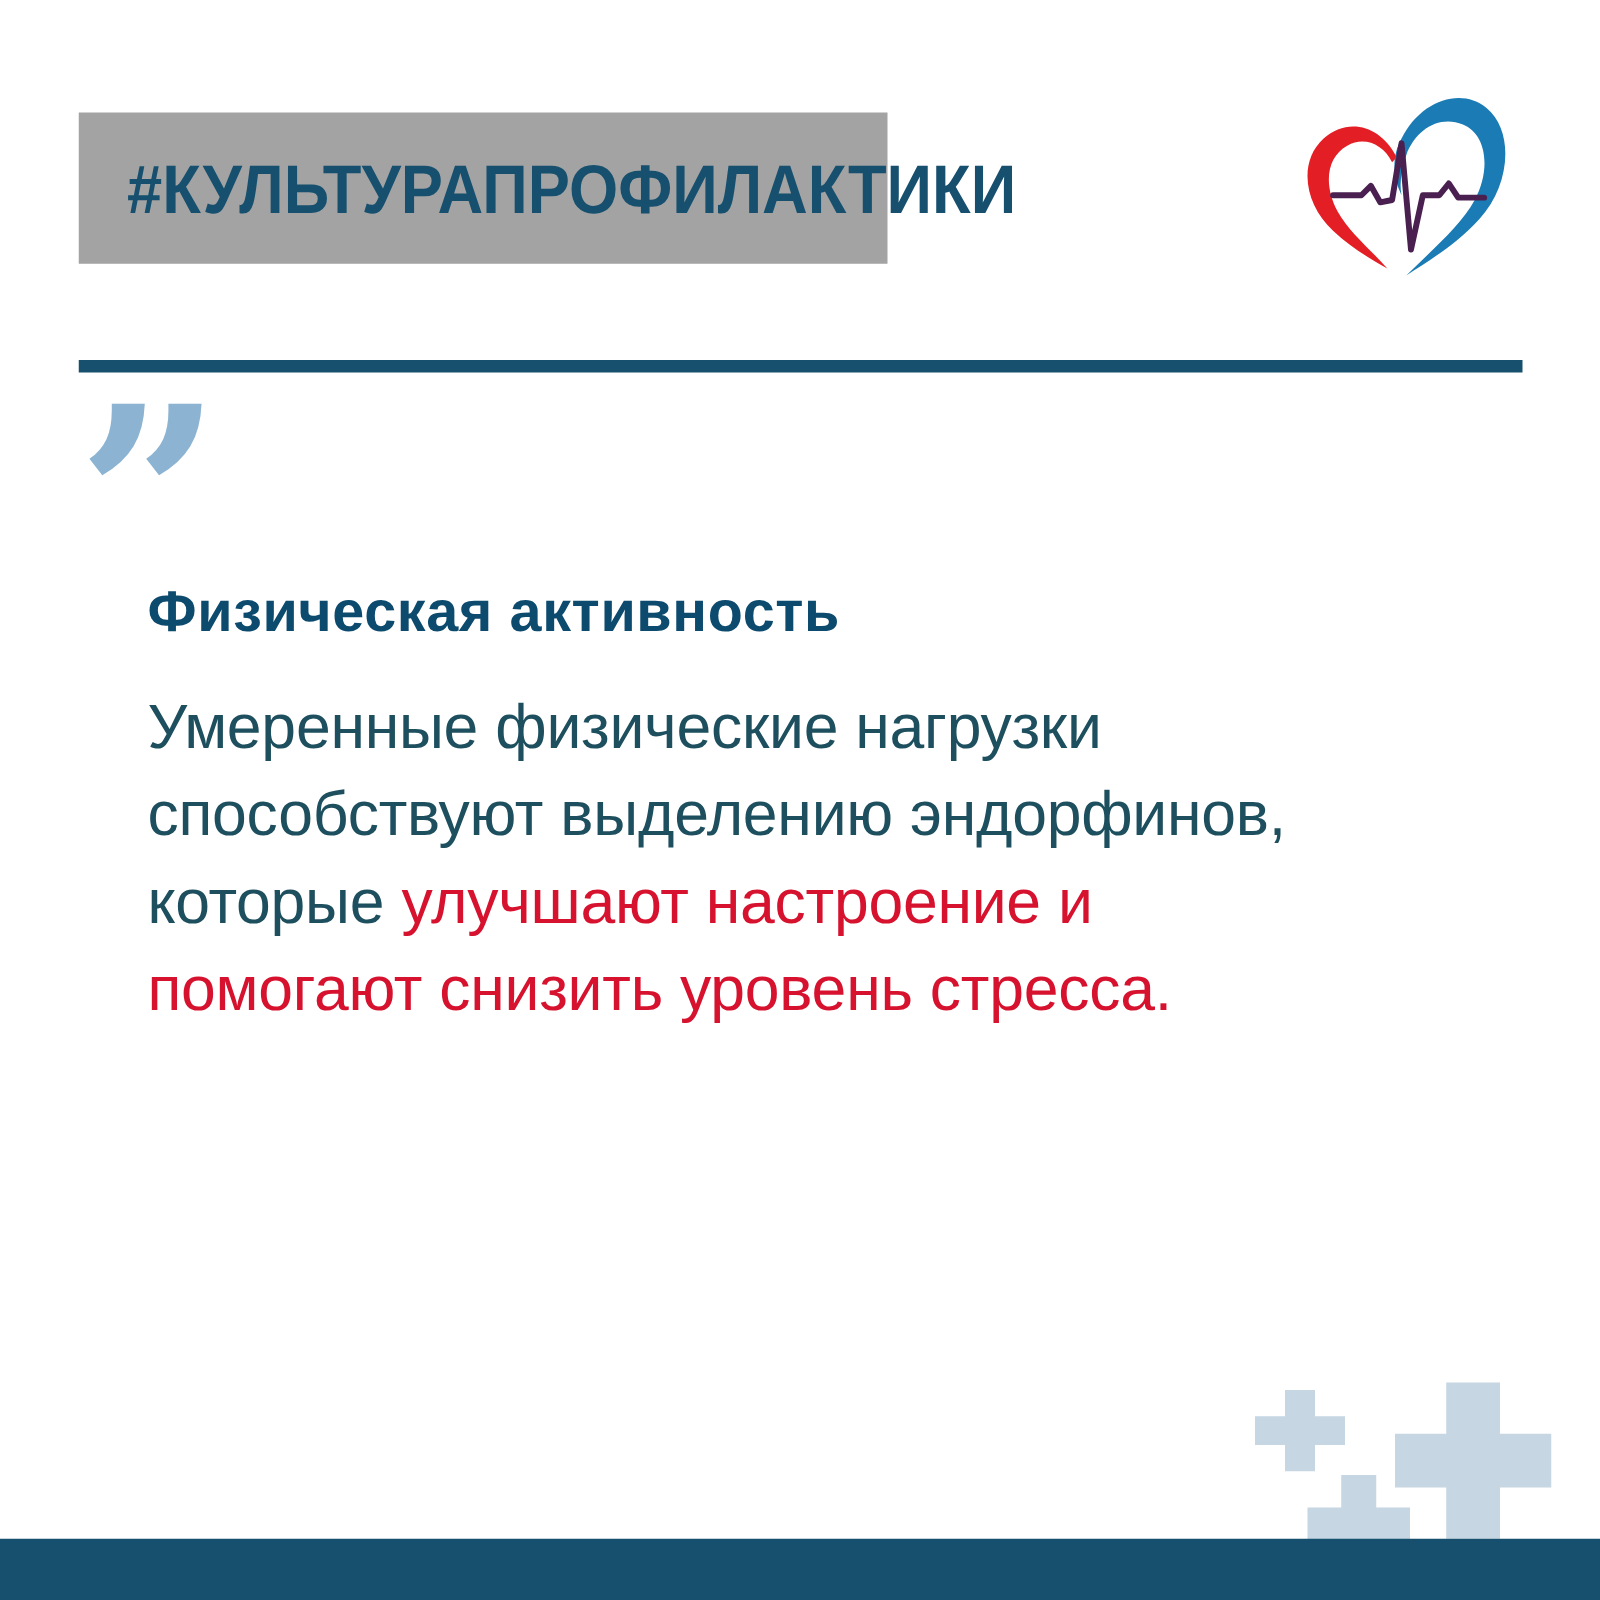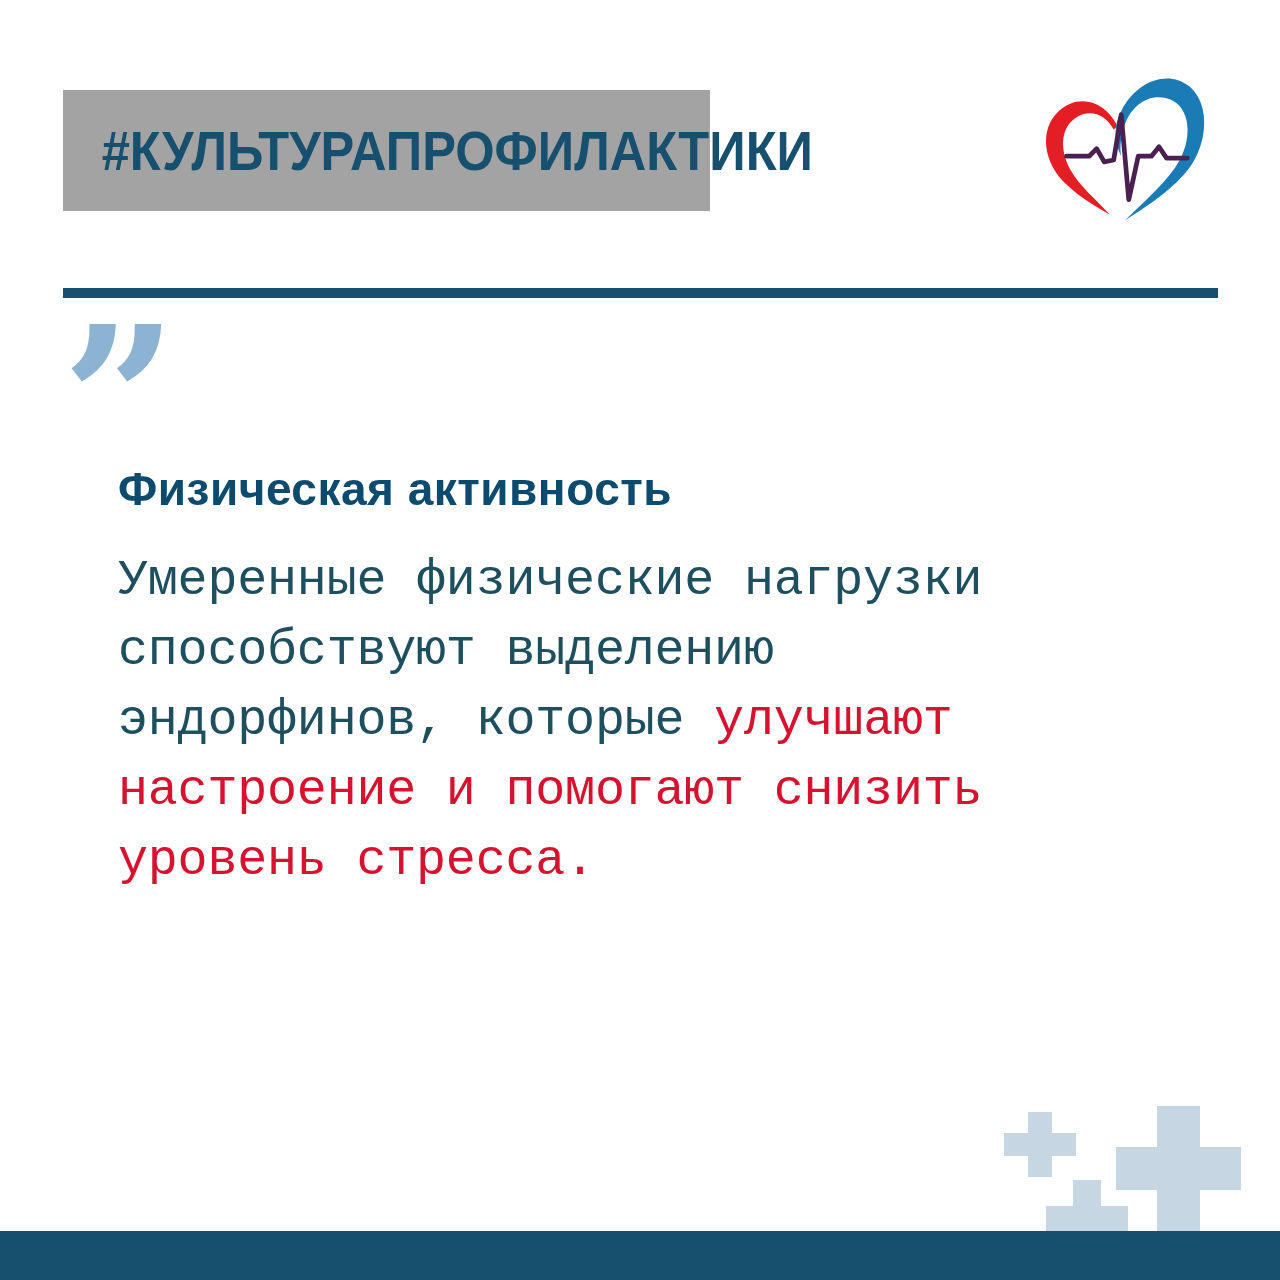--- a/index.html
+++ b/index.html
@@ -86,21 +86,21 @@
   #title {
     font-family: "Liberation Sans", sans-serif;
     font-weight: 700;
     font-size: 46px;
     letter-spacing: 0.5px;
     color: #0c4a6e;
     margin-bottom: 30px;
     white-space: nowrap;
   }
   #paragraph {
-    font-family: Liberation Mono, monospace;
+    font-family: Liberation Sans, sans-serif;
     font-weight: 400;
     font-size: 50px;
     line-height: 70px;
     color: #1d4f5e;
     letter-spacing: -0.2px;
   }
   #paragraph .accent { color: #d6122e; }
 
   
   .cross {

